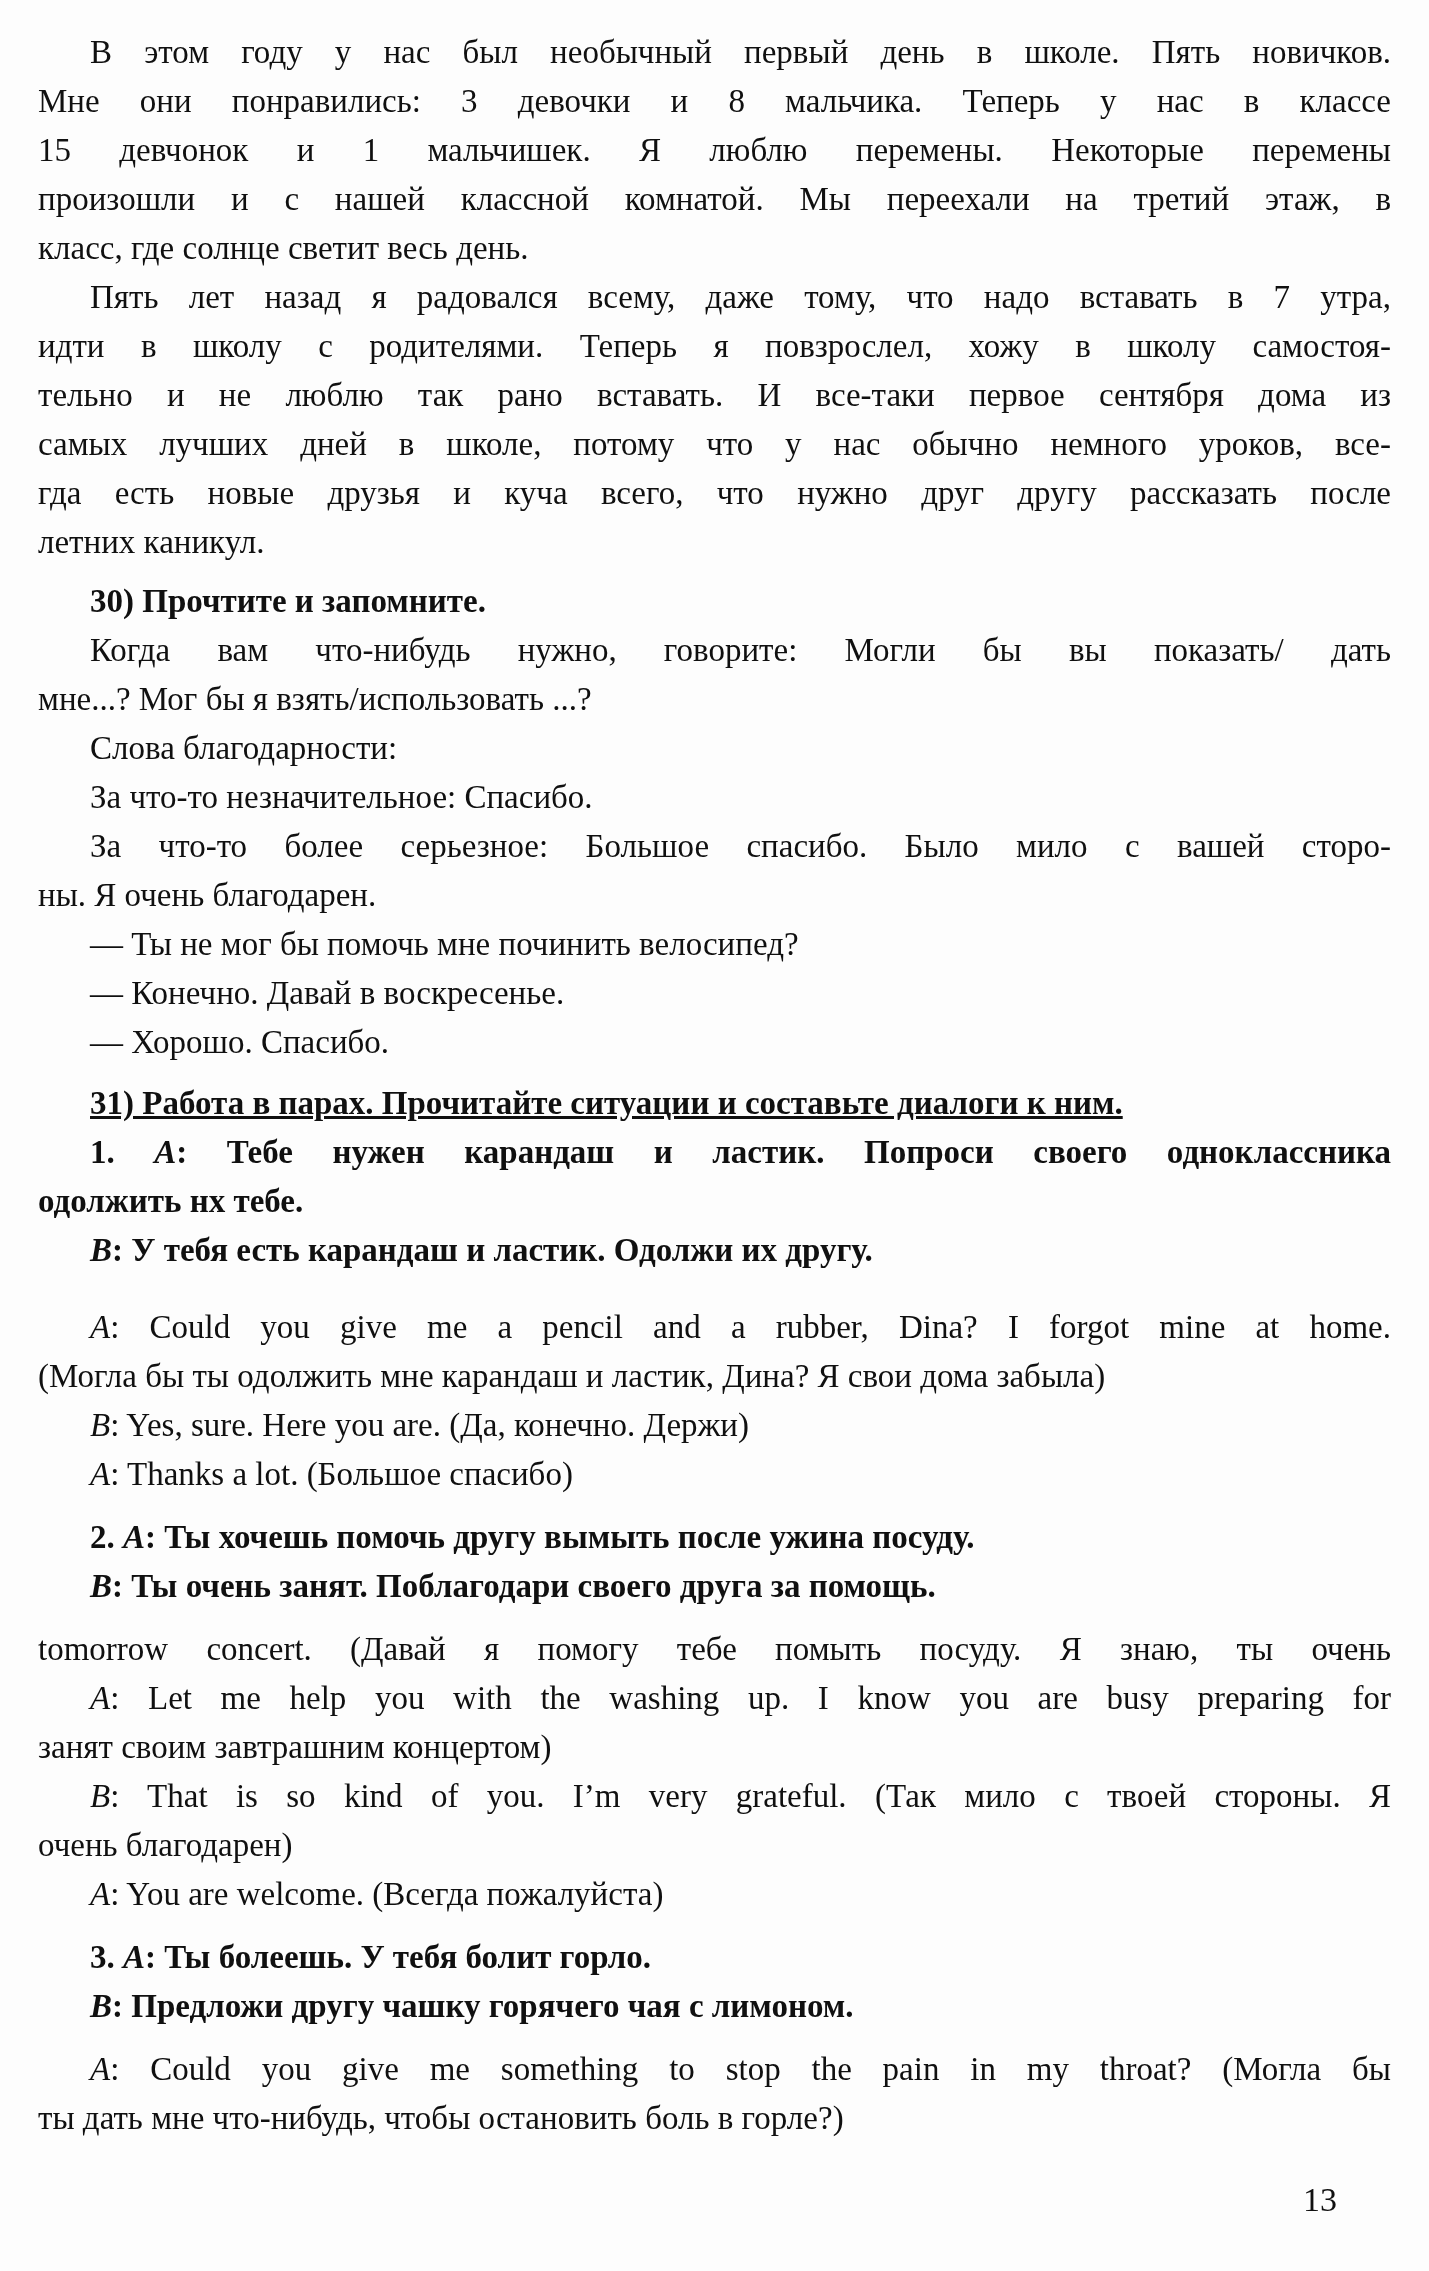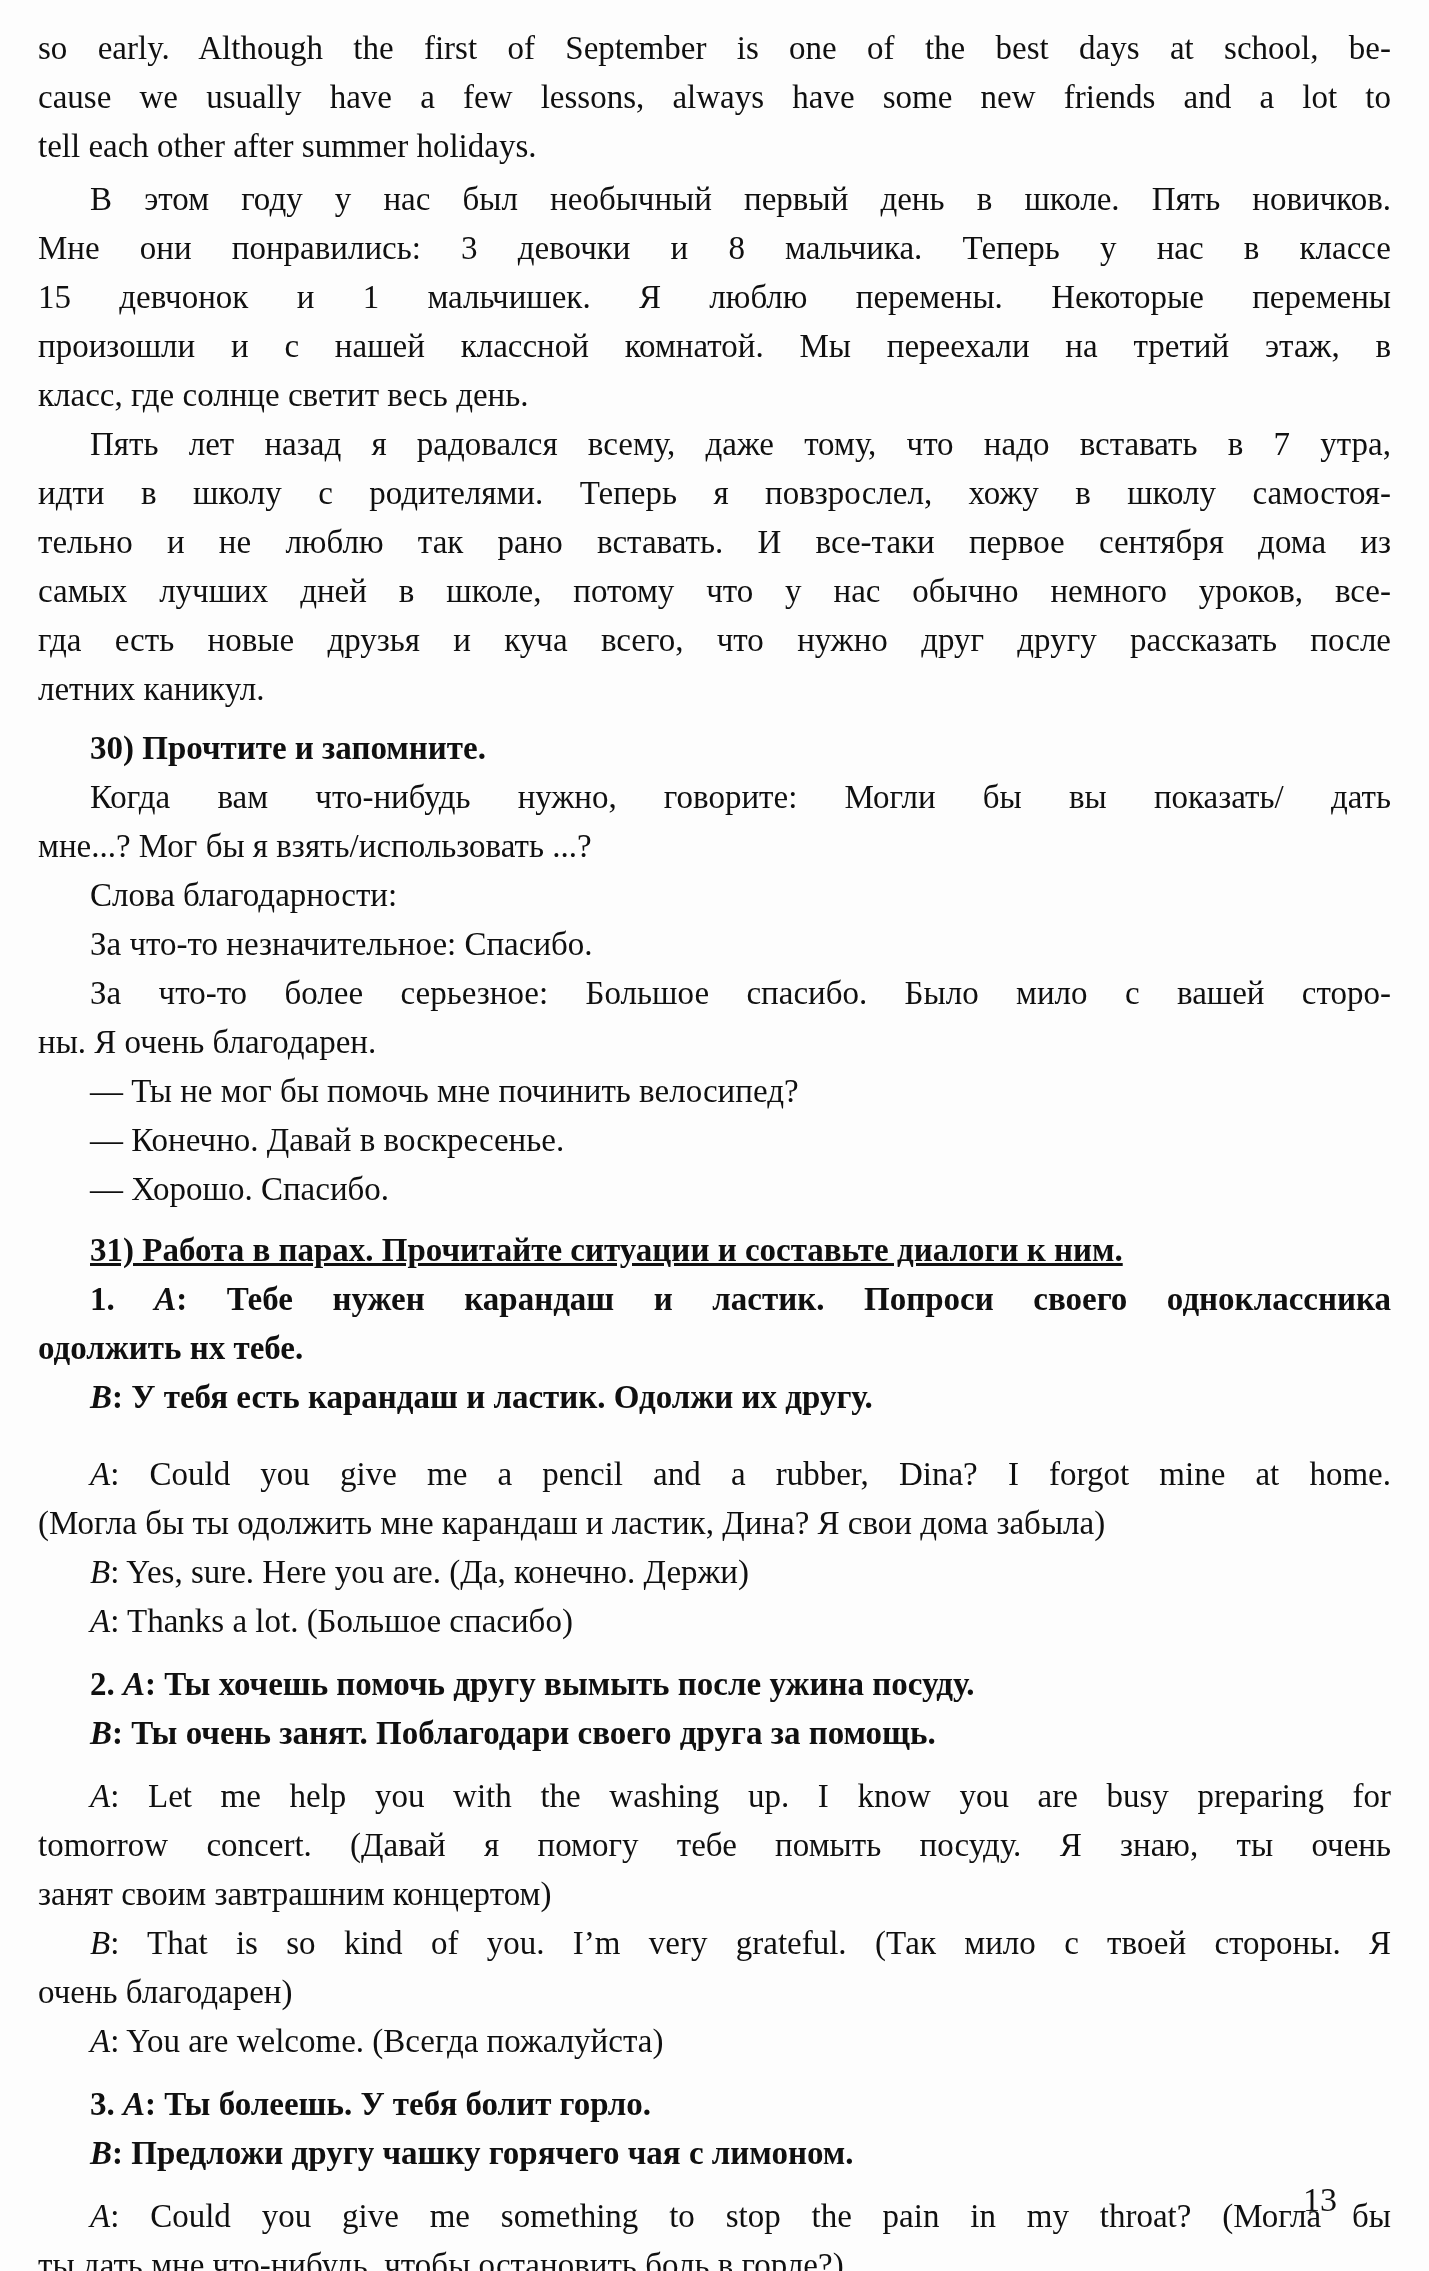--- a/index.html
+++ b/index.html
@@ -33,25 +33,20 @@
     position:absolute;
     right:92px; top:2180px;
     font-size:34px;
     line-height:40px;
   }
 </style>
 </head>
 <body>
 
 <div class="content">
-    <div class="block">
-      <div class="line just">so early. Although the first of September is one of the best days at school, be-</div>
-      <div class="line just">cause we usually have a few lessons, always have some new friends and a lot to</div>
-      <div class="line">tell each other after summer holidays.</div>
-    </div>
     <div class="block" style="margin-top: 4px;">
       <div class="line ind just">В этом году у нас был необычный первый день в школе. Пять новичков.</div>
       <div class="line just">Мне они понравились: 3 девочки и 8 мальчика. Теперь у нас в классе</div>
       <div class="line just">15 девчонок и 1 мальчишек. Я люблю перемены. Некоторые перемены</div>
       <div class="line just">произошли и с нашей классной комнатой. Мы переехали на третий этаж, в</div>
       <div class="line">класс, где солнце светит весь день.</div>
     </div>
     <div class="block">
       <div class="line ind just">Пять лет назад я радовался всему, даже тому, что надо вставать в 7 утра,</div>
       <div class="line just">идти в школу с родителями. Теперь я повзрослел, хожу в школу самостоя-</div>
@@ -106,22 +101,22 @@
     <div class="block">
       <div class="line ind"><i>A</i>: Thanks a lot. (Большое спасибо)</div>
     </div>
     <div class="block b" style="margin-top: 14px;">
       <div class="line ind">2. <i>A</i>: Ты хочешь помочь другу вымыть после ужина посуду.</div>
     </div>
     <div class="block b">
       <div class="line ind"><i>B</i>: Ты очень занят. Поблагодари своего друга за помощь.</div>
     </div>
     <div class="block" style="margin-top: 14px;">
+      <div class="line just">tomorrow concert. (Давай я помогу тебе помыть посуду. Я знаю, ты очень</div>
       <div class="line ind just"><i>A</i>: Let me help you with the washing up. I know you are busy preparing for</div>
-      <div class="line just">tomorrow concert. (Давай я помогу тебе помыть посуду. Я знаю, ты очень</div>
       <div class="line">занят своим завтрашним концертом)</div>
     </div>
     <div class="block">
       <div class="line ind just"><i>B</i>: That is so kind of you. I’m very grateful. (Так мило с твоей стороны. Я</div>
       <div class="line">очень благодарен)</div>
     </div>
     <div class="block">
       <div class="line ind"><i>A</i>: You are welcome. (Всегда пожалуйста)</div>
     </div>
     <div class="block b" style="margin-top: 14px;">

